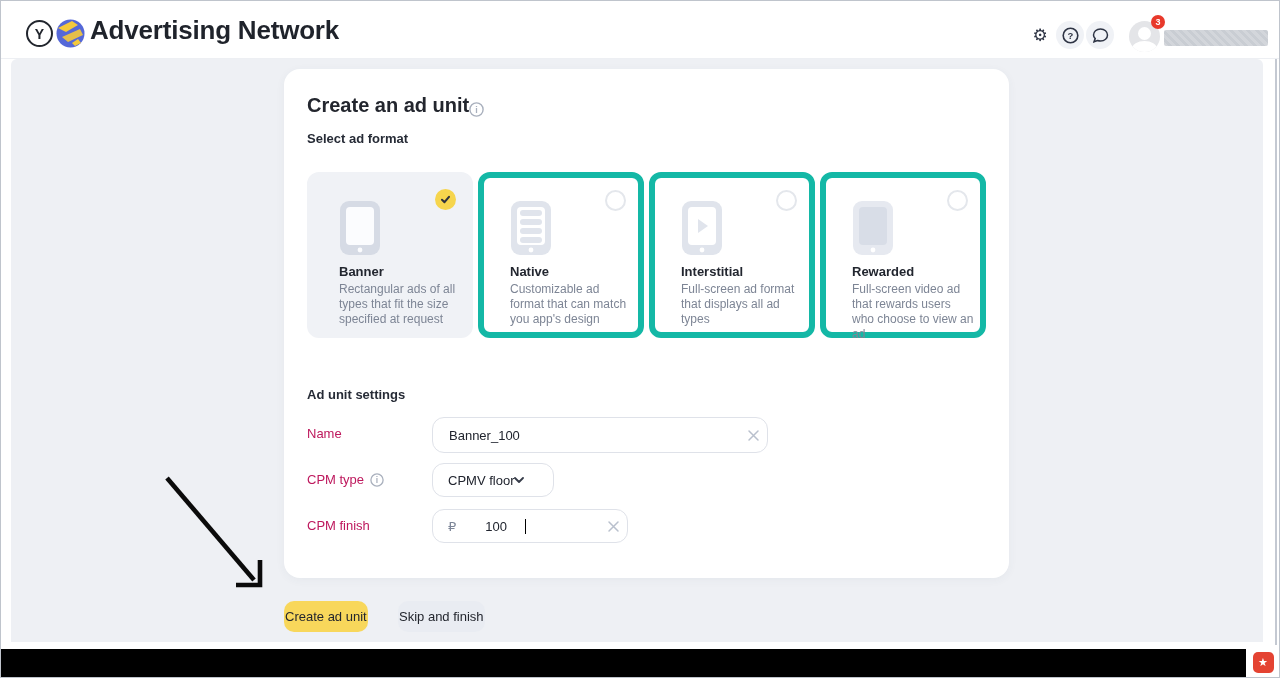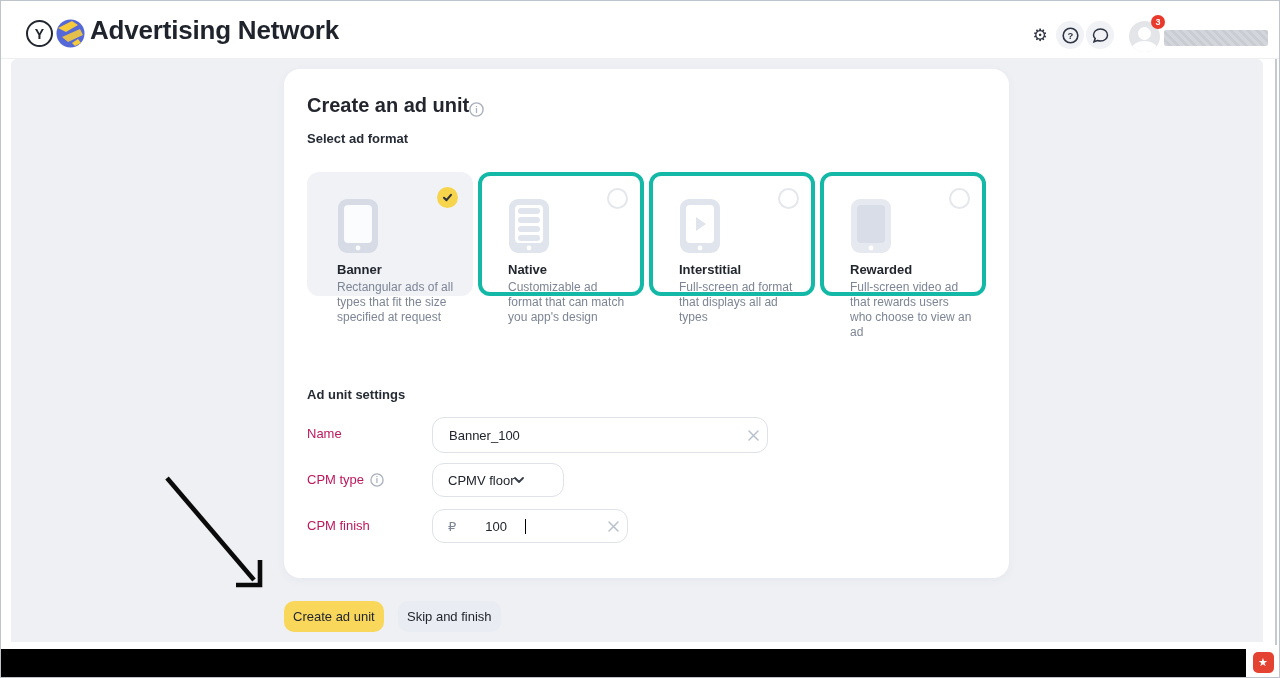--- a/index.html
+++ b/index.html
@@ -32,50 +32,50 @@
 
   .panel { position:absolute; left:283px; top:68px; width:725px; height:509px; background:#fff; border-radius:16px;
            box-shadow:0 2px 10px rgba(60,70,90,.05); }
   .panel-title { position:absolute; left:23px; top:25px; font-size:20px; font-weight:700; color:#23262e; display:flex; align-items:flex-end; gap:0; }
   .info-icon { display:inline-flex; color:#a9b0bd; }
   .section-label { position:absolute; left:23px; font-size:13px; font-weight:700; color:#262b36; }
   .lbl-format { top:62px; }
   .lbl-settings { top:318px; }
 
   
-  .card { position:absolute; top:103px; width:166px; height:124px; border-radius:12px; background:#fff;
-          border:4px solid #14b8a6; cursor:pointer; }
+  .card { position:absolute; top:103px; width:166px; height:166px; border-radius:12px; background:#fff;
+          border:6px solid #14b8a6; cursor:pointer; }
   .card.selected { background:#f0f2f6; border-color:#f0f2f6; }
   .card .phone { position:absolute; left:26px; top:22px; }
   .card .title { position:absolute; left:26px; top:86px; font-size:13px; font-weight:700; color:#22262f; }
   .card .desc  { position:absolute; left:26px; top:104px; width:122px; font-size:12px; line-height:15px; color:#7d8595; }
   .radio { position:absolute; top:12px; right:12px; width:21px; height:21px; border-radius:50%; border:2px solid #e4e7ec; background:#fff; }
   .check-badge { position:absolute; top:11px; right:11px; width:21px; height:21px; border-radius:50%; background:#f6d54d;
                  display:flex; align-items:center; justify-content:center; }
 
   
   .form-label { position:absolute; left:23px; font-size:13px; color:#be185d; display:flex; align-items:center; gap:6px; }
   .row-name  .form-label { top:357px; }
   .input { position:absolute; left:148px; border:1px solid #dfe2e9; border-radius:12px; background:#fff;
            display:flex; align-items:center; font-size:13px; color:#20242e;gap:17px; }
   .input-name { top:348px; width:336px; height:36px; }
   .input input { border:none; outline:none; flex:1; font-size:13px; color:#20242e; padding:0 10px 0 16px; background:transparent; min-width:0; }
   .clear-x { display:flex; align-items:center; justify-content:center; width:28px; color:#b9c0cd; cursor:pointer; flex:none; }
-  .select { position:absolute; left:148px; top:394px; width:132px; height:34px; border:1px solid #dfe2e9; border-radius:12px;
+  .select { position:absolute; left:148px; top:394px; width:122px; height:34px; border:1px solid #dfe2e9; border-radius:12px;
             background:#fff; display:flex; align-items:center; justify-content:flex-start; padding:0 12px 0 15px;
             font-size:13px; color:#20242e; cursor:pointer; }
   .input-floor { top:440px; width:196px; height:34px; }
   .currency { color:#7d8698; font-size:13px; padding-left:15px; }
   .floor-val { padding-left:12px; }
   .caret { width:1px; height:15px; background:#000; margin-left:1px; }
   .spacer { flex:1; }
 
   
   .btn { position:absolute; top:600px; height:31px; border:none; border-radius:10px; font-size:13px; color:#23262e;
-         padding:0 9px; cursor:pointer; }
+         padding:0 1px; cursor:pointer; }
   .btn-create { left:283px; background:#f8d75b; }
   .btn-skip { left:397px; background:#e9ecf2; }
 
   .arrow-annotation { position:absolute; left:150px; top:460px; pointer-events:none; z-index:4; }
 
   .bottom-bar { position:absolute; left:0; top:648px; width:1280px; height:30px; background:#000; }
   .shot-box { position:absolute; left:1245px; top:644px; width:34px; height:34px; background:#fff; display:flex;
               align-items:center; justify-content:center; z-index:7; }
   .shot-icon { width:21px; height:21px; border-radius:5px; background:#e44332; color:#fff; font-size:11px;
                display:flex; align-items:center; justify-content:center; cursor:pointer; }

